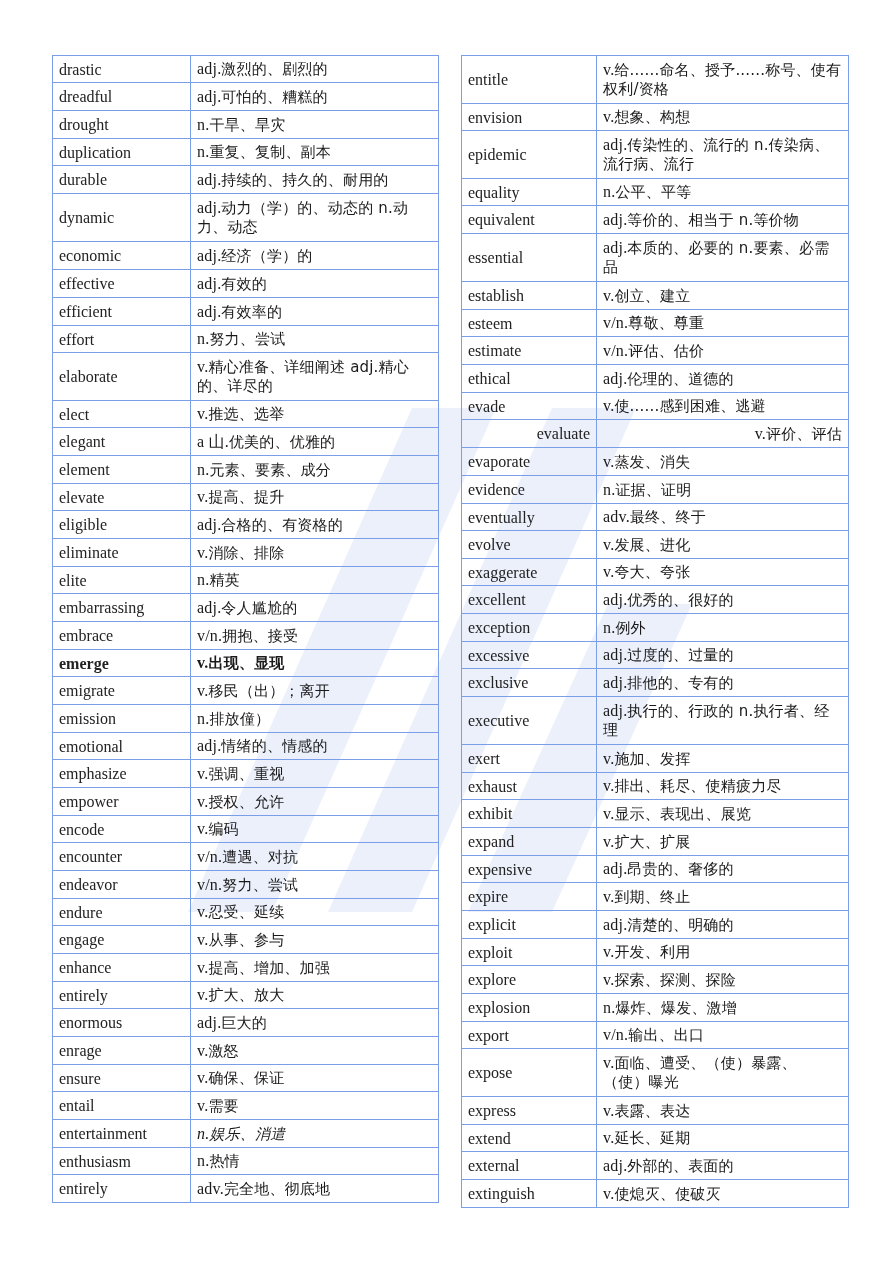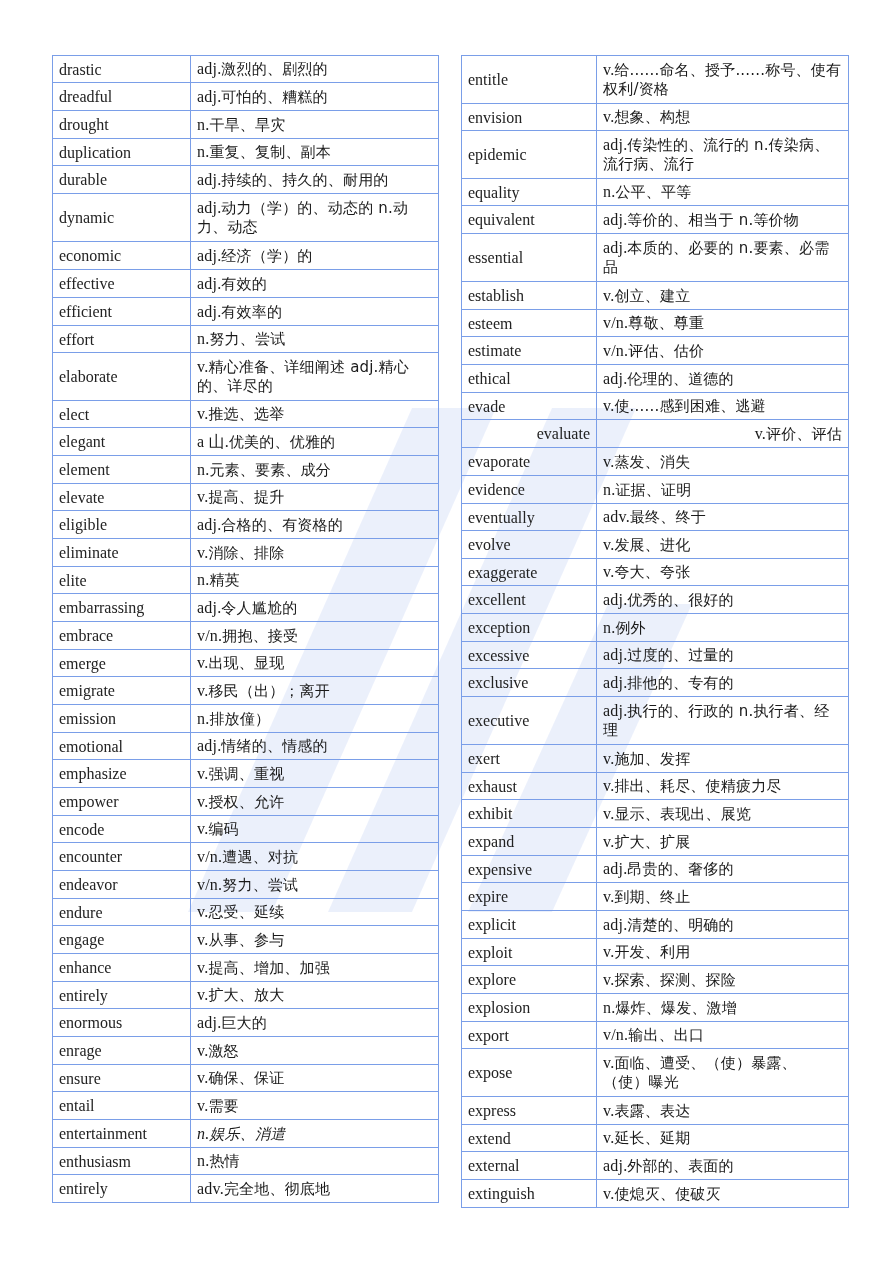--- a/index.html
+++ b/index.html
@@ -105,21 +105,21 @@
         <td class="def"><span class="pos">n.</span><span class="gloss">精英</span></td>
       </tr>
       <tr style="height: 28px;">
         <td class="word">embarrassing</td>
         <td class="def"><span class="pos">adj.</span><span class="gloss">令人尴尬的</span></td>
       </tr>
       <tr style="height: 28px;">
         <td class="word">embrace</td>
         <td class="def"><span class="pos">v/n.</span><span class="gloss">拥抱、接受</span></td>
       </tr>
-      <tr style="height: 27px;">
+      <tr style="height: 27px; font-weight: bold;">
         <td class="word">emerge</td>
         <td class="def"><span class="pos">v.</span><span class="gloss">出现、显现</span></td>
       </tr>
       <tr style="height: 28px;">
         <td class="word">emigrate</td>
         <td class="def"><span class="pos">v.</span><span class="gloss">移民（出）；离开</span></td>
       </tr>
       <tr style="height: 28px;">
         <td class="word">emission</td>
         <td class="def"><span class="pos">n.</span><span class="gloss">排放僮）</span></td>

